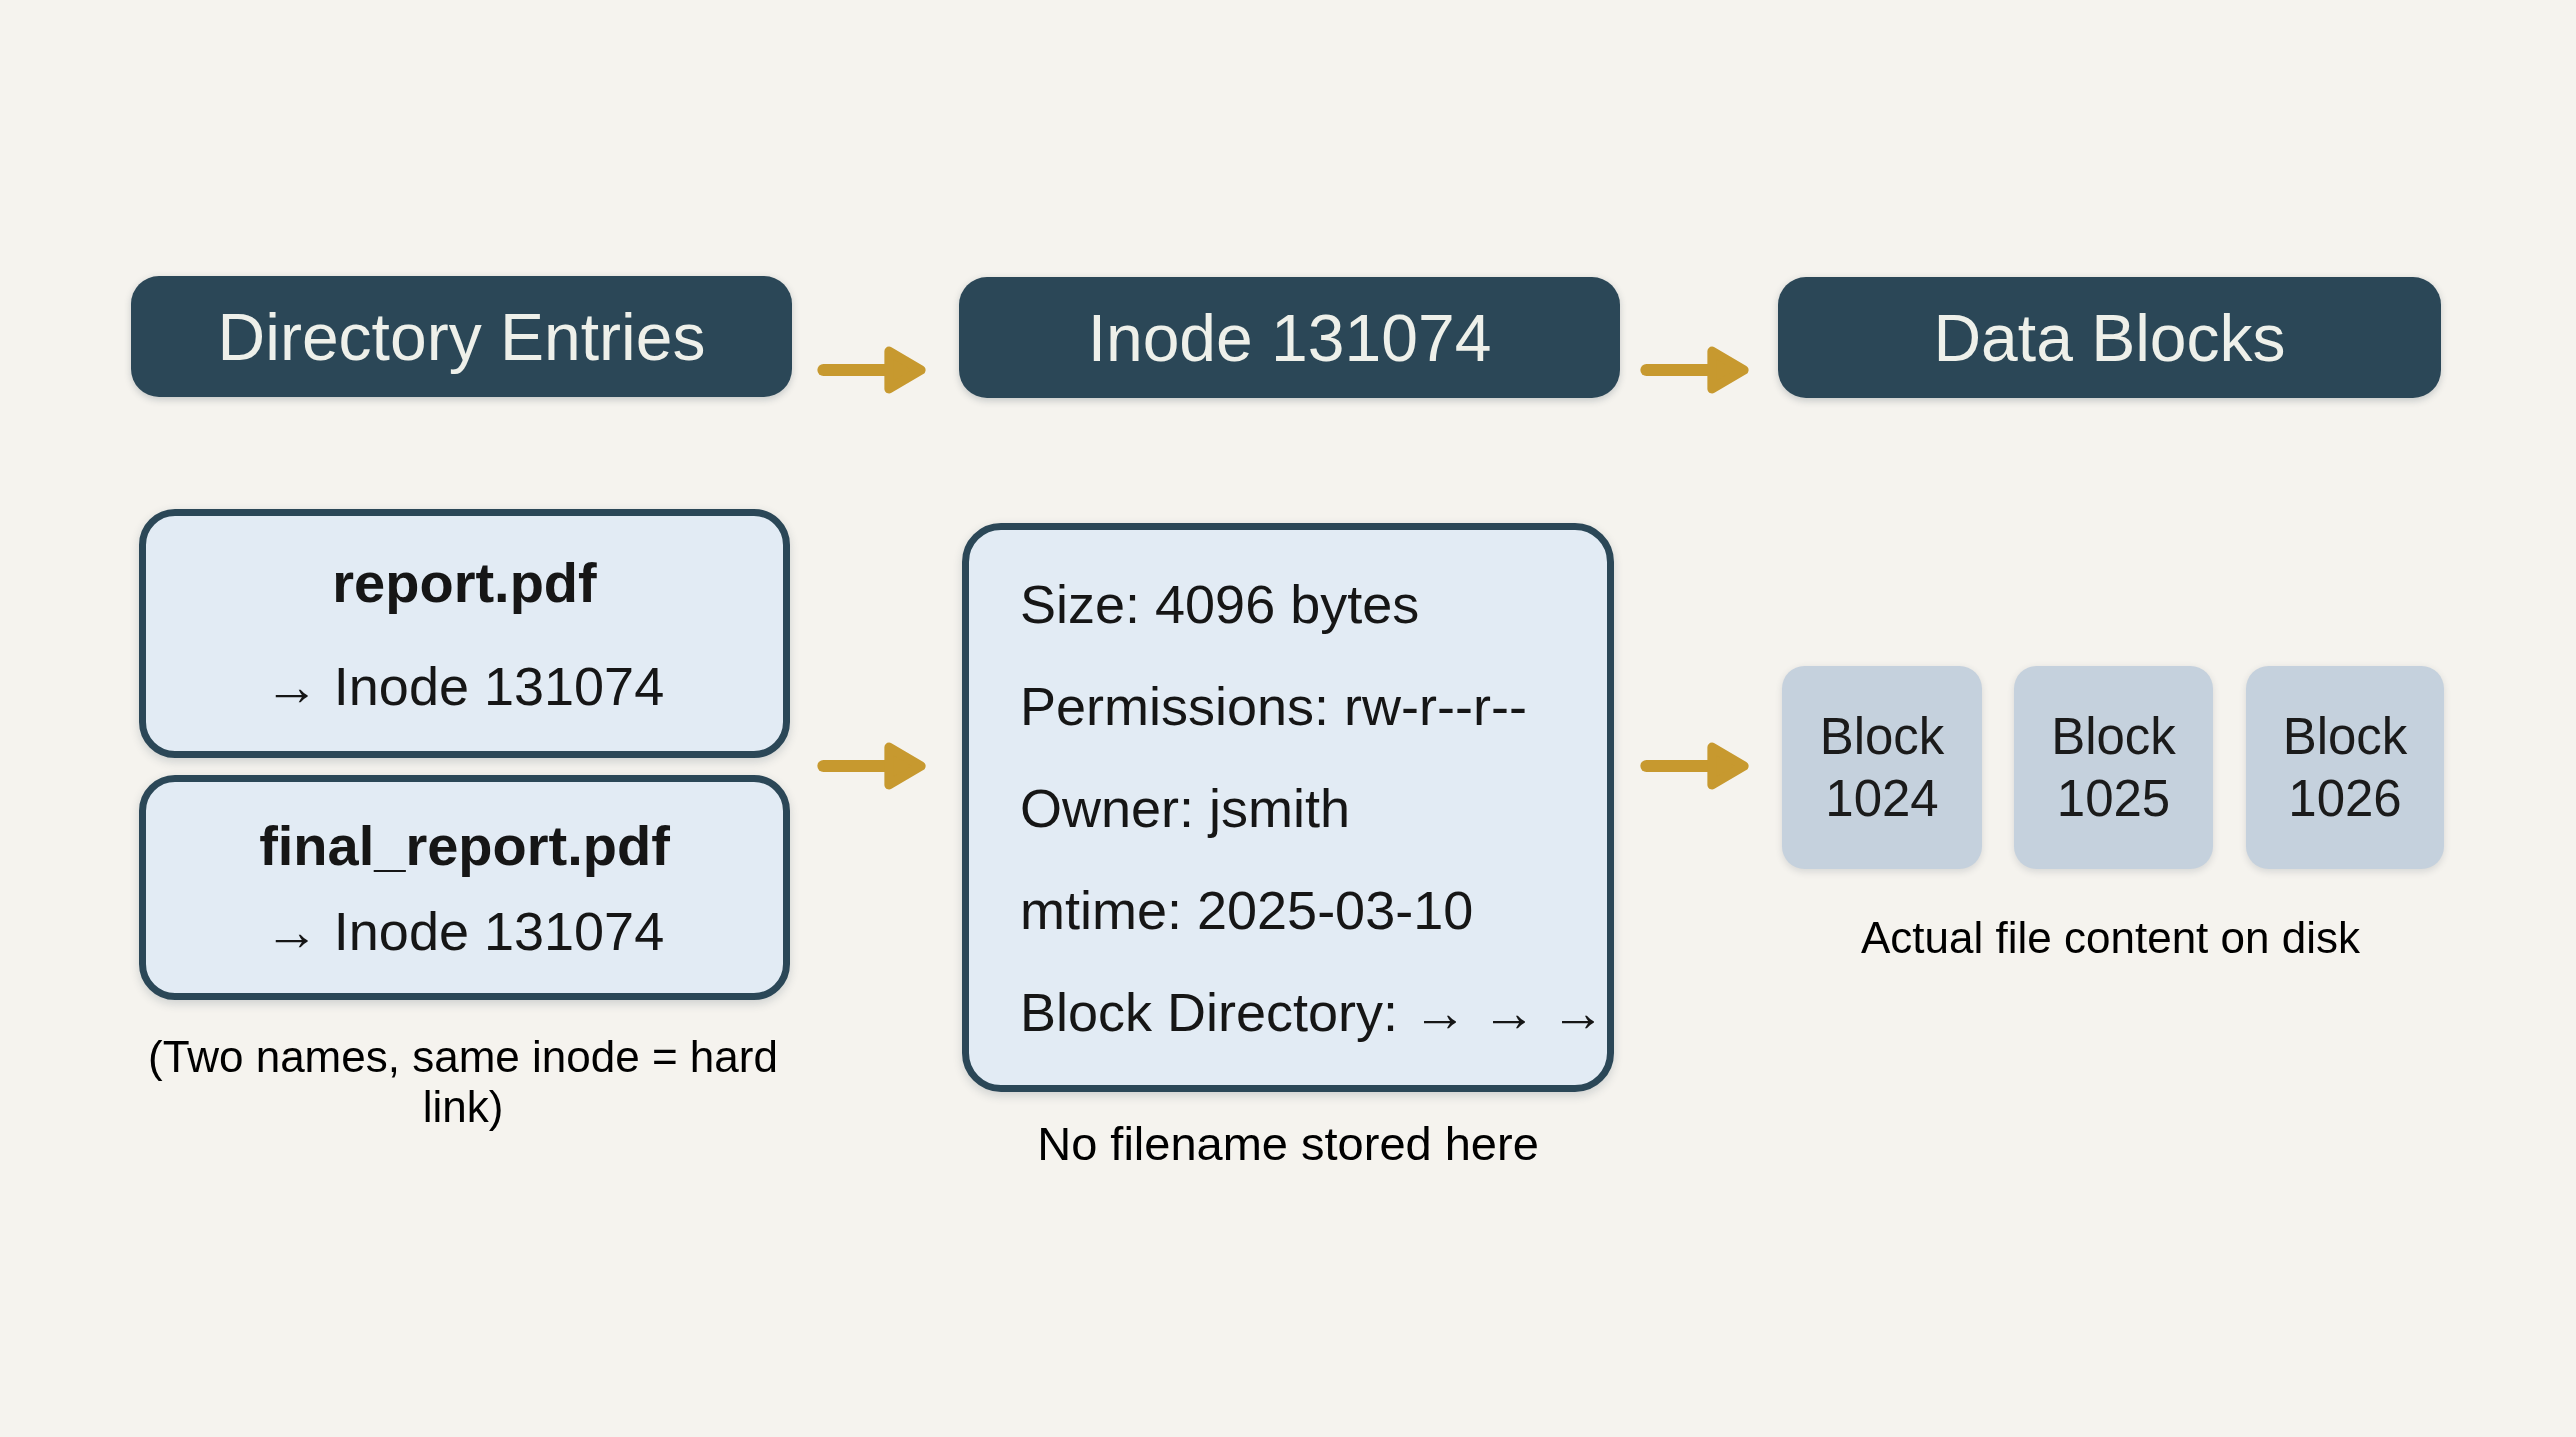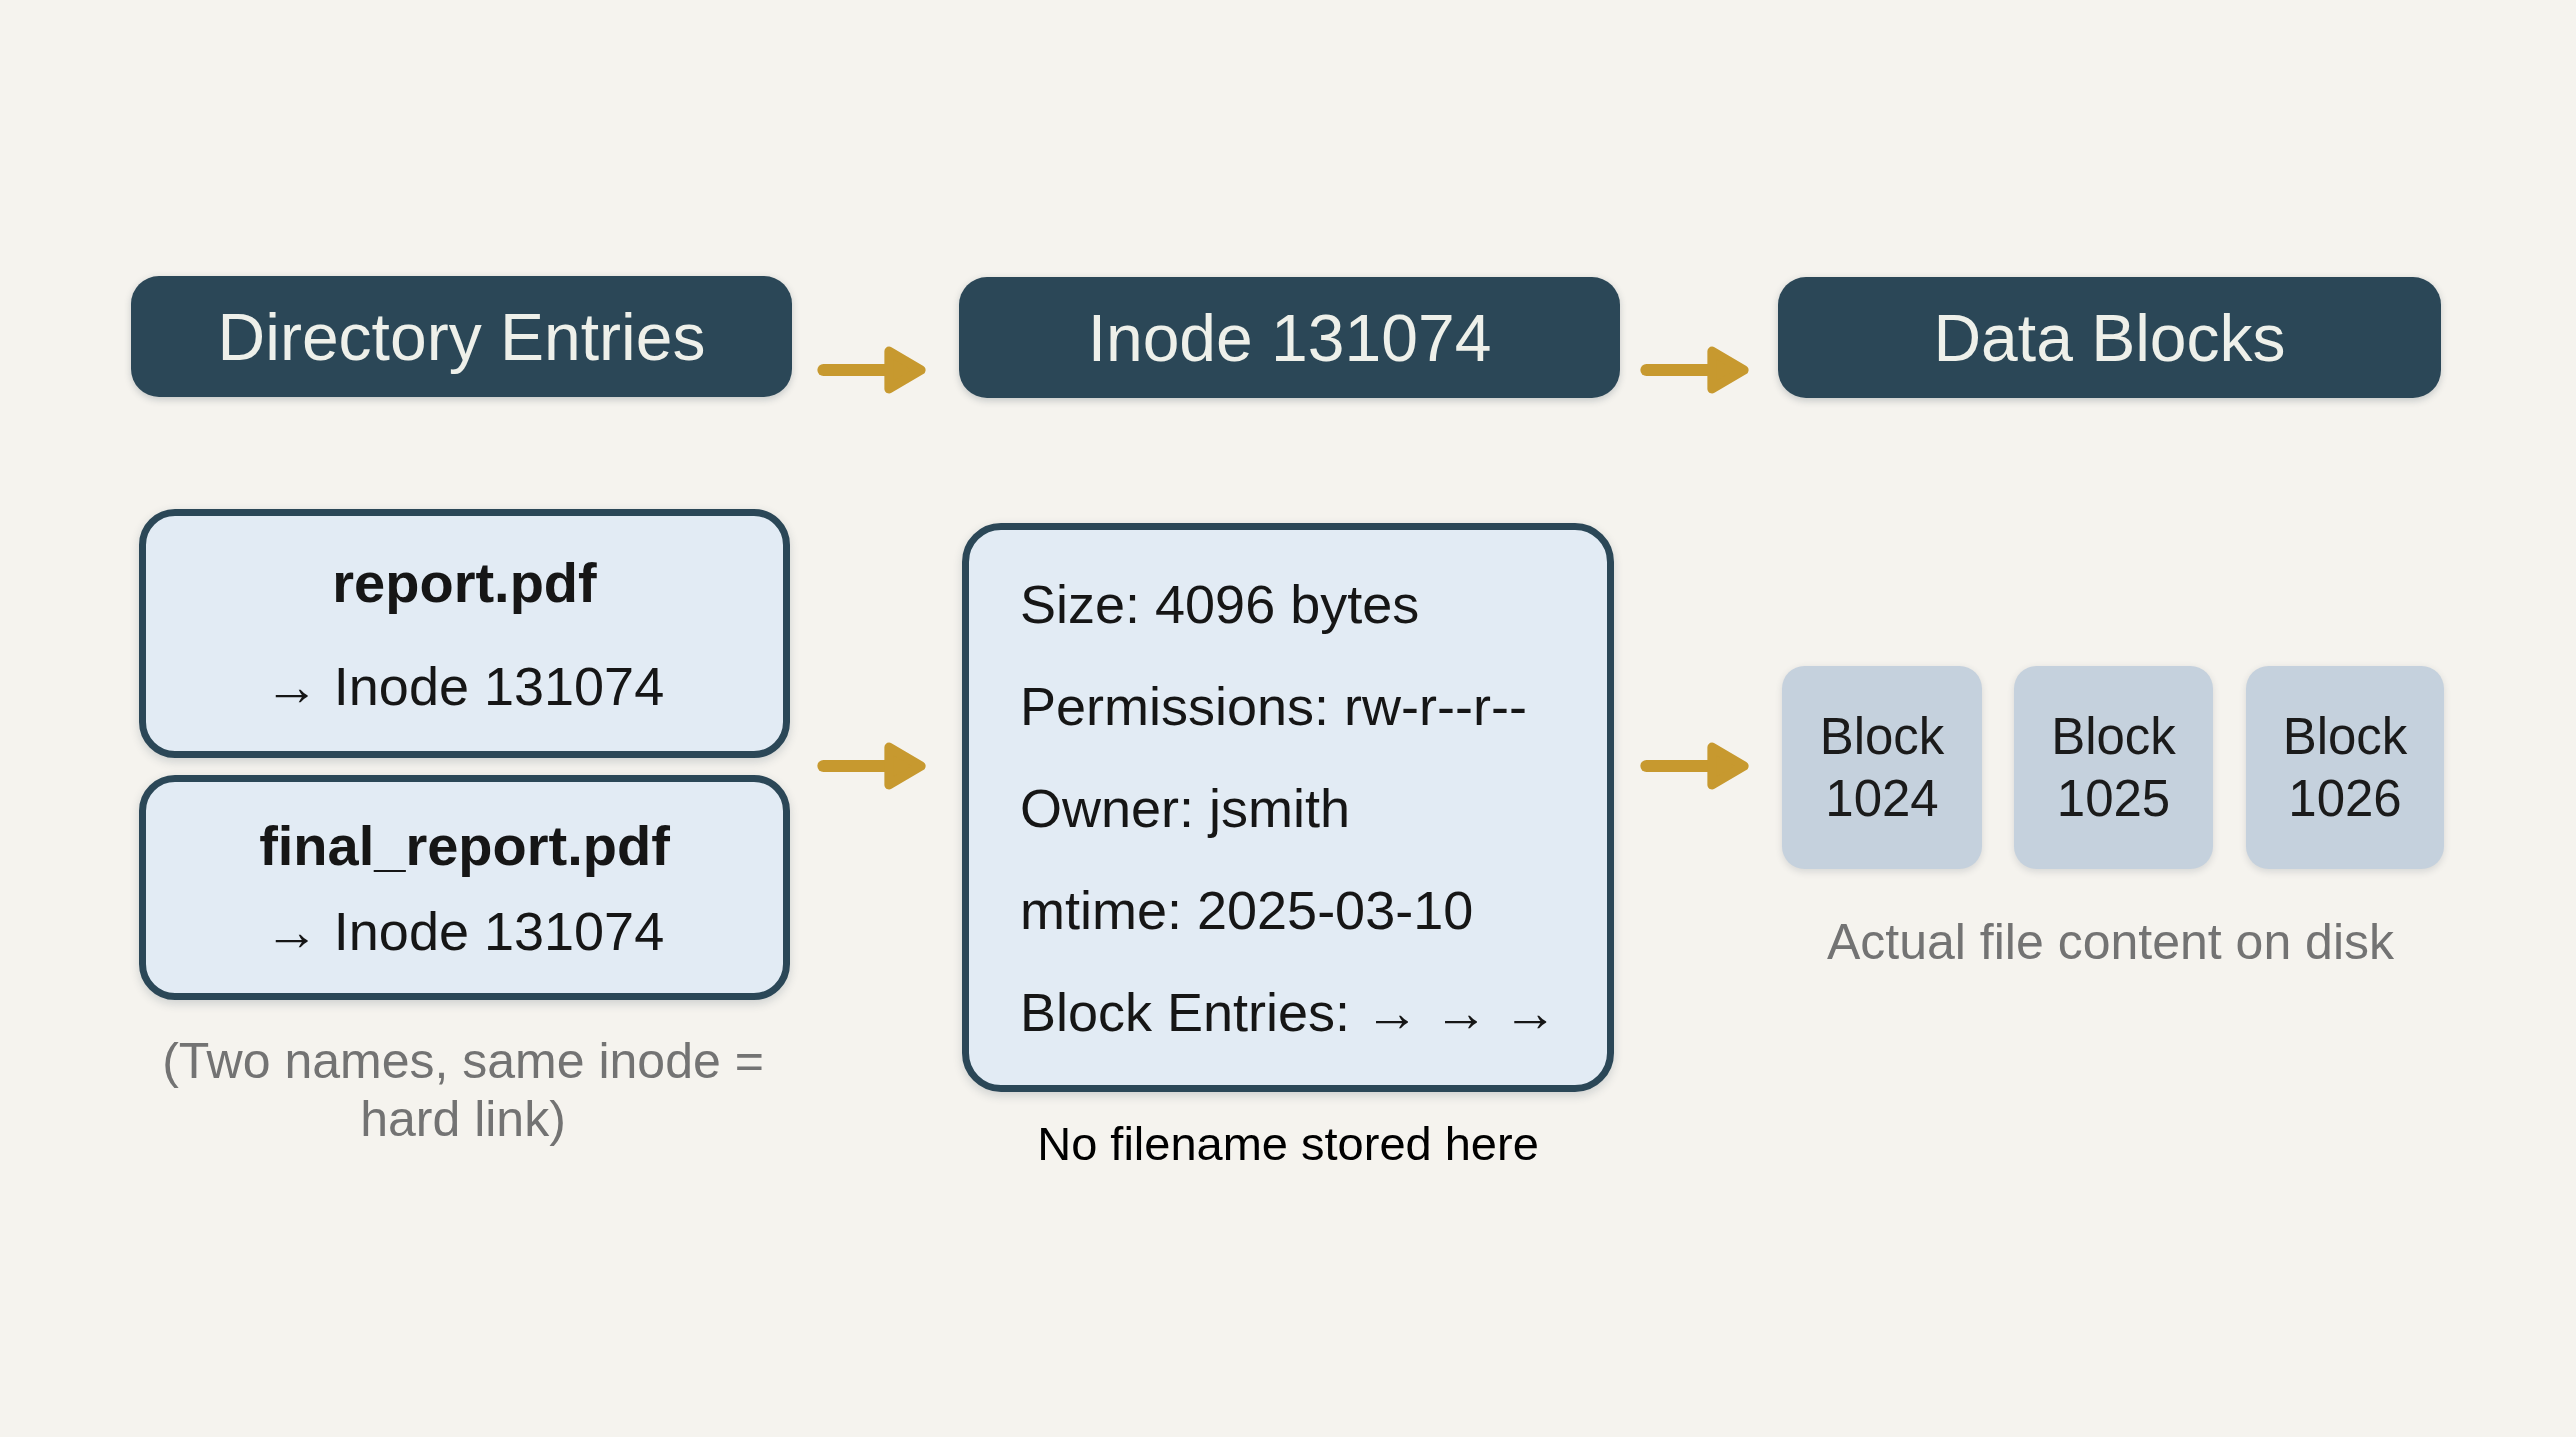--- a/index.html
+++ b/index.html
@@ -81,22 +81,22 @@
     justify-content: center;
     color: #1b1b1b;
     font-size: 51px;
     line-height: 1.2;
     text-align: center;
     box-shadow: 0 2.8px 7.5px rgba(40,60,75,0.14);
   }
   .caption-dark {
     position: absolute;
     text-align: center;
-    font-size: 50px;
-    color: #737373;
+    font-size: 44px;
+    color: #000000;
   }
   .caption-gold {
     position: absolute;
     text-align: center;
     font-size: 47px;
     color: #000000;
   }
   .arrow { position: absolute; width: 122px; height: 60px; }
 </style>
 </head>
@@ -146,21 +146,21 @@
   <svg class="arrow" style="left:1637px; top:736px;" viewBox="0 0 130 64">
     <line x1="10" y1="32" x2="86" y2="32" stroke="#c7992f" stroke-width="13" stroke-linecap="round"></line>
     <path d="M80 12 L114 32 L80 52 Z" fill="#c7992f" stroke="#c7992f" stroke-width="10" stroke-linejoin="round"></path>
   </svg>
 
   <div class="inodebox">
     <div class="inode-field">Size: 4096 bytes</div>
     <div class="inode-field">Permissions: rw-r--r--</div>
     <div class="inode-field">Owner: jsmith</div>
     <div class="inode-field">mtime: 2025-03-10</div>
-    <div class="inode-field">Block Entries: → → →</div>
+    <div class="inode-field">Block Directory: → → →</div>
   </div>
 
   <div class="caption-gold" style="left:962px; width:652px; top:1116px;">No filename stored here</div>
 
   <div class="block" style="left:1782px;">
     <div>Block</div>
     <div>1024</div>
   </div>
 
   <div class="block" style="left:2014px; width:199px;">

